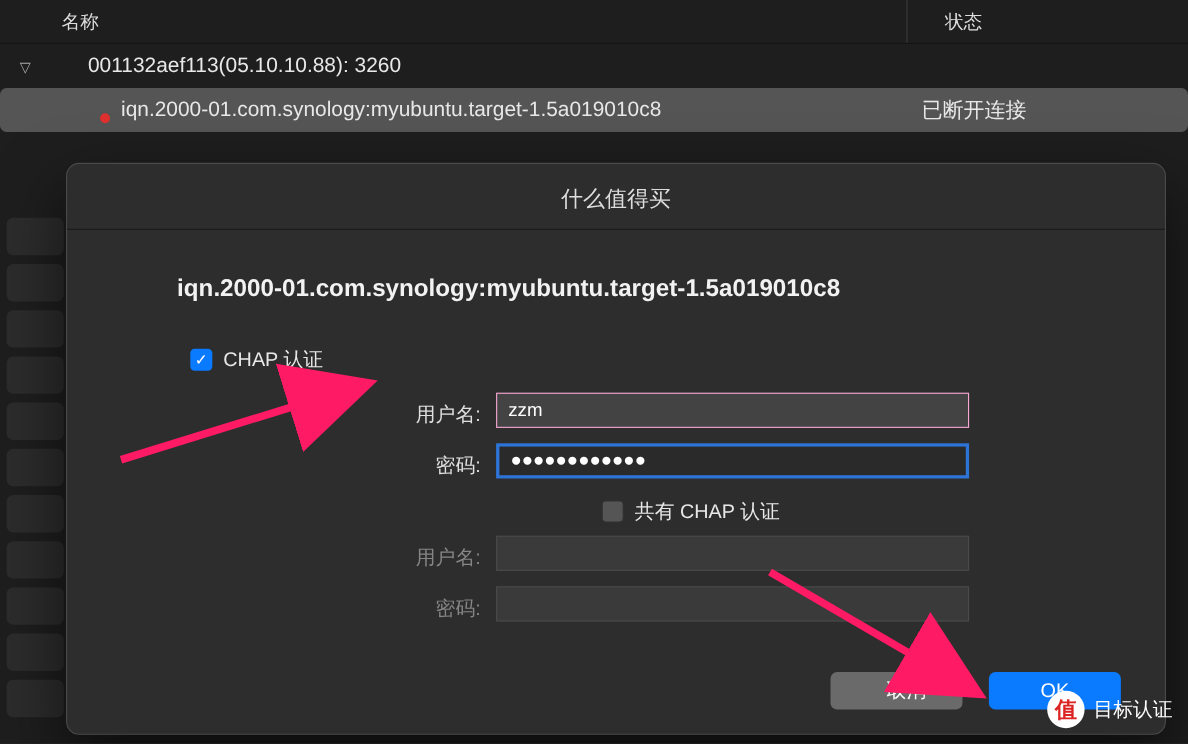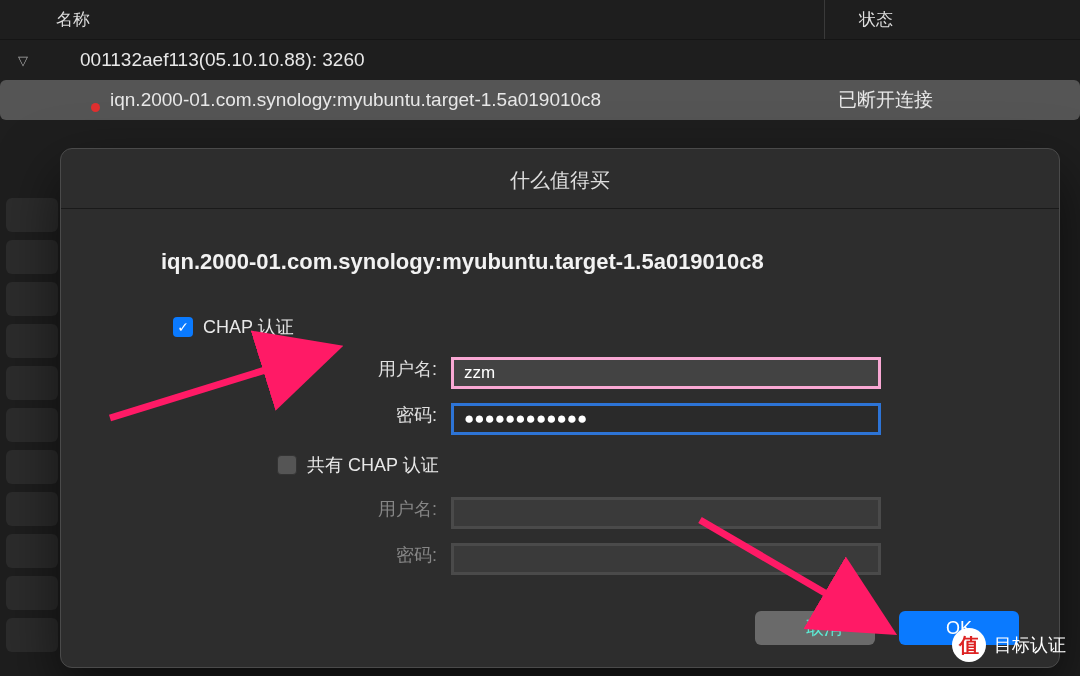--- a/index.html
+++ b/index.html
@@ -107,52 +107,52 @@
     .check-row { display: flex; align-items: center; margin: 0 0 18px 12px; font-size: 18px; }
     .checkbox {
       width: 20px; height: 20px;
       border-radius: 4px;
       margin-right: 10px;
       display: flex; align-items: center; justify-content: center;
       font-size: 14px;
     }
     .checkbox.checked { background: #0a7aff; color: #fff; }
     .checkbox.unchecked { background: #555; border: 1px solid #333; }
-    .form-row { display: flex; align-items: flex-start; margin-bottom: 14px; }
+    .form-row { display: flex; align-items: flex-end; margin-bottom: 14px; }
     .form-label { width: 290px; text-align: right; padding-right: 14px; font-size: 18px; color: #e0e0e0; }
     .form-label.disabled { color: #868686; }
     .text-input {
       width: 430px; height: 32px;
       background: #434343;
-      border: 3px solid #f9a8d4;
+      border: 1px solid #f9a8d4;
       color: #fff;
       padding: 0 10px;
       font-size: 17px;
       font-family: inherit;
       outline: none;
     }
     .text-input.focused { border: 3px solid #2d74d6; background: #2a2a2a; }
     .text-input:disabled { background: #3a3a3a; border-color: #4a4a4a; }
-    .sub-check { margin: 18px 0 20px 116px; }
+    .sub-check { margin: 18px 0 10px 116px; justify-content: center; }
     .dialog-buttons {
       position: absolute;
       bottom: 22px;
       right: 40px;
       display: flex;
       gap: 24px;
     }
     .btn {
       width: 120px; height: 34px;
       border-radius: 6px;
       font-size: 18px;
       border: none;
       cursor: pointer;
       font-family: inherit;
     }
-    .btn-cancel { background: #6a6a6a; color: #5eead4; padding-left: 18px; }
+    .btn-cancel { background: #6a6a6a; color: #ffffff; padding-left: 18px; }
     .btn-ok { background: #0a7aff; color: #fff; }
     .arrow {
       position: absolute;
       pointer-events: none;
     }
     .watermark {
       position: absolute;
       bottom: 14px;
       right: 14px;
       display: flex;

